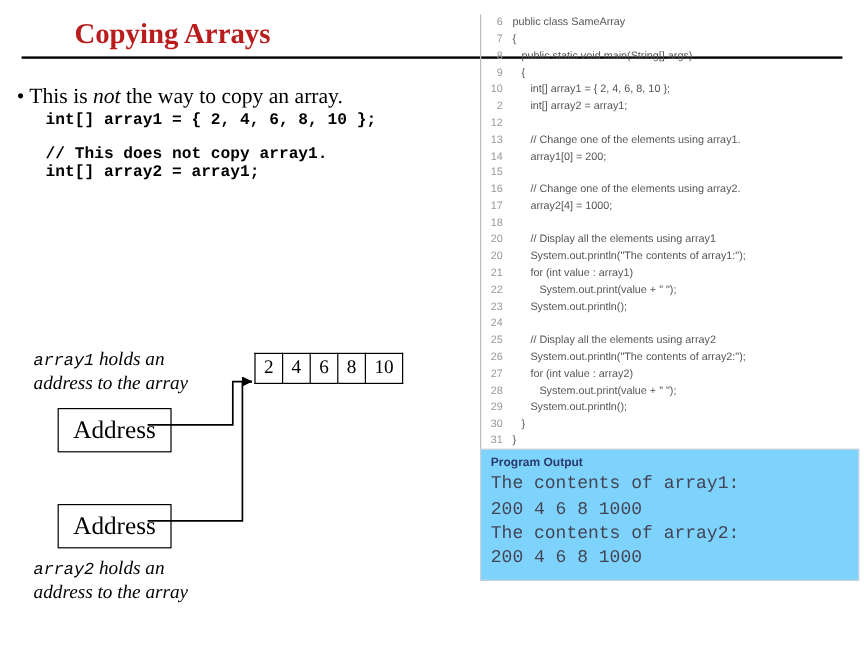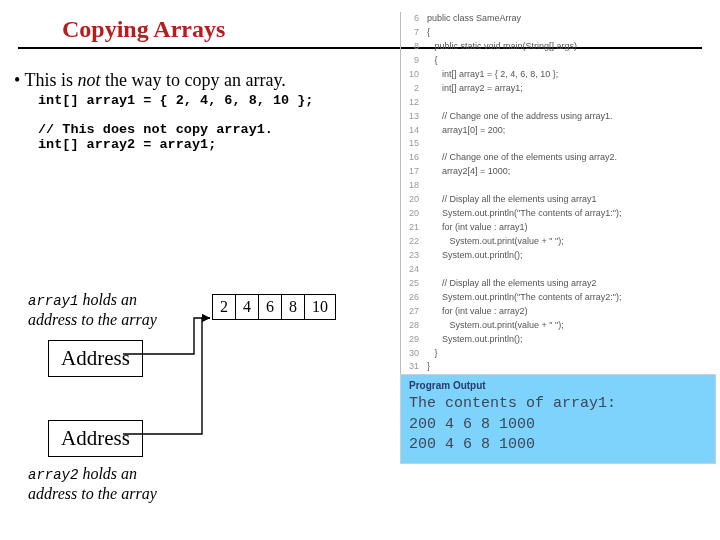--- a/index.html
+++ b/index.html
@@ -188,21 +188,21 @@
       <div class="row">
         <span class="ln">2</span>
         <span class="tx">      int[] array2 = array1;</span>
       </div>
       <div class="row">
         <span class="ln">12</span>
         <span class="tx"></span>
       </div>
       <div class="row">
         <span class="ln">13</span>
-        <span class="tx">      // Change one of the address using array1.</span>
+        <span class="tx">      // Change one of the elements using array1.</span>
       </div>
       <div class="row">
         <span class="ln">14</span>
         <span class="tx">      array1[0] = 200;</span>
       </div>
       <div class="row">
         <span class="ln">15</span>
         <span class="tx"></span>
       </div>
       <div class="row">
@@ -268,16 +268,17 @@
       <div class="row">
         <span class="ln">31</span>
         <span class="tx">}</span>
       </div>
     </div>
   <div class="output-box">
     <div class="hdr">Program Output</div>
     <div id="output-lines">
         <div class="ln2">The contents of array1:</div>
         <div class="ln2">200 4 6 8 1000</div>
+        <div class="ln2">The contents of array2:</div>
         <div class="ln2">200 4 6 8 1000</div>
       </div>
   </div>
 </div>
 
 </body></html>

